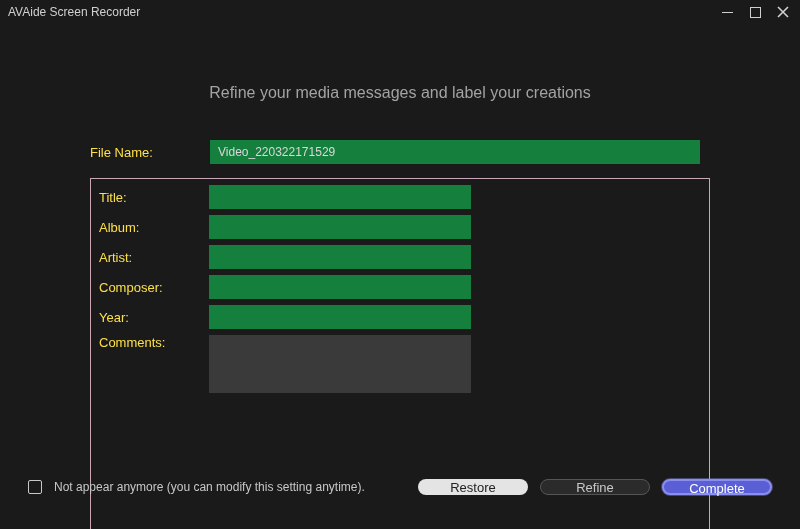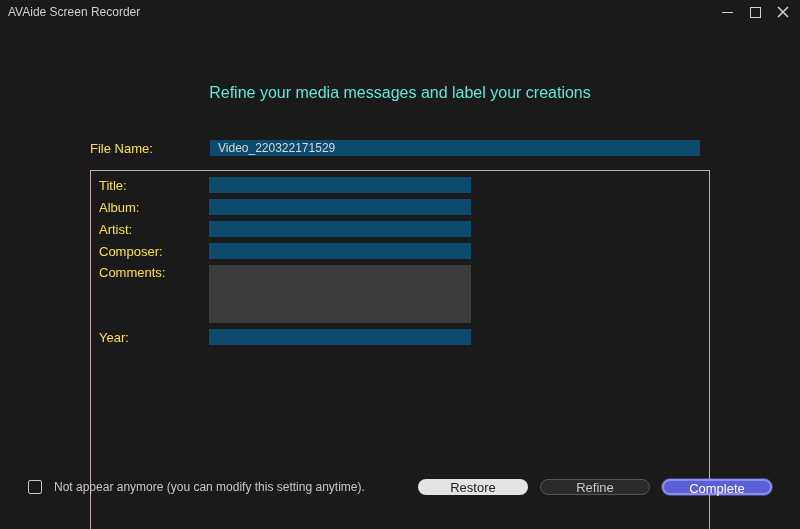--- a/index.html
+++ b/index.html
@@ -29,42 +29,42 @@
     justify-content: center; color: #d0d0d0; cursor: pointer; font-size: 14px;
   }
   .win-ctrls .min::before { content: ""; display: block; width: 11px; border-top: 1.5px solid #d0d0d0; }
   .win-ctrls .max::before { content: ""; display: block; width: 9px; height: 9px; border: 1.5px solid #d0d0d0; }
   .win-ctrls .close svg { width: 12px; height: 12px; }
 
   .heading {
     text-align: center;
     margin-top: 60px;
     font-size: 16px;
-    color: #5eead4;
+    color: #a3a3a3;
   }
 
   .form-area {
     margin: 38px 90px 0 90px;
   }
   .row {
     display: flex;
     align-items: center;
     margin-bottom: 6px;
   }
   .row.top { margin-bottom: 14px; }
   .label {
     width: 120px;
     flex: 0 0 120px;
     font-size: 13px;
     color: #fde047;
   }
   .tinput {
     flex: 1;
-    height: 16px;
-    background: #0c4a6e;
+    height: 24px;
+    background: #15803d;
     border: none;
     color: #d8d8d8;
     padding: 0 8px;
     font-size: 12px;
     outline: none;
   }
   .filename { width: 490px; flex: 0 0 490px; }
 
   .cols {
     display: flex;
@@ -199,27 +199,27 @@
         <input class="tinput" value="" style="">
       </div>
       <div class="row">
         <span class="label">Artist:</span>
         <input class="tinput" value="" style="">
       </div>
       <div class="row">
         <span class="label">Composer:</span>
         <input class="tinput" value="" style="">
       </div>
+      <div class="row">
+        <span class="label">Year:</span>
+        <input class="tinput" value="" style="">
+      </div>
       <div class="row comments-row">
         <span class="label">Comments:</span>
         <textarea class="comments" style=""></textarea>
-      </div>
-      <div class="row">
-        <span class="label">Year:</span>
-        <input class="tinput" value="" style="">
       </div>
     </div>
 
     <div class="cover-box">
       <div class="cover-preview">
         <span class="film-icon">
           <svg viewBox="0 0 90 90">
             <rect x="15" y="10" width="60" height="70" rx="4" fill="none" stroke="#5a5a5a" stroke-width="2"></rect>
             <rect x="20" y="15" width="8" height="60" fill="none" stroke="#5a5a5a" stroke-width="1.5"></rect>
             <rect x="62" y="15" width="8" height="60" fill="none" stroke="#5a5a5a" stroke-width="1.5"></rect>

